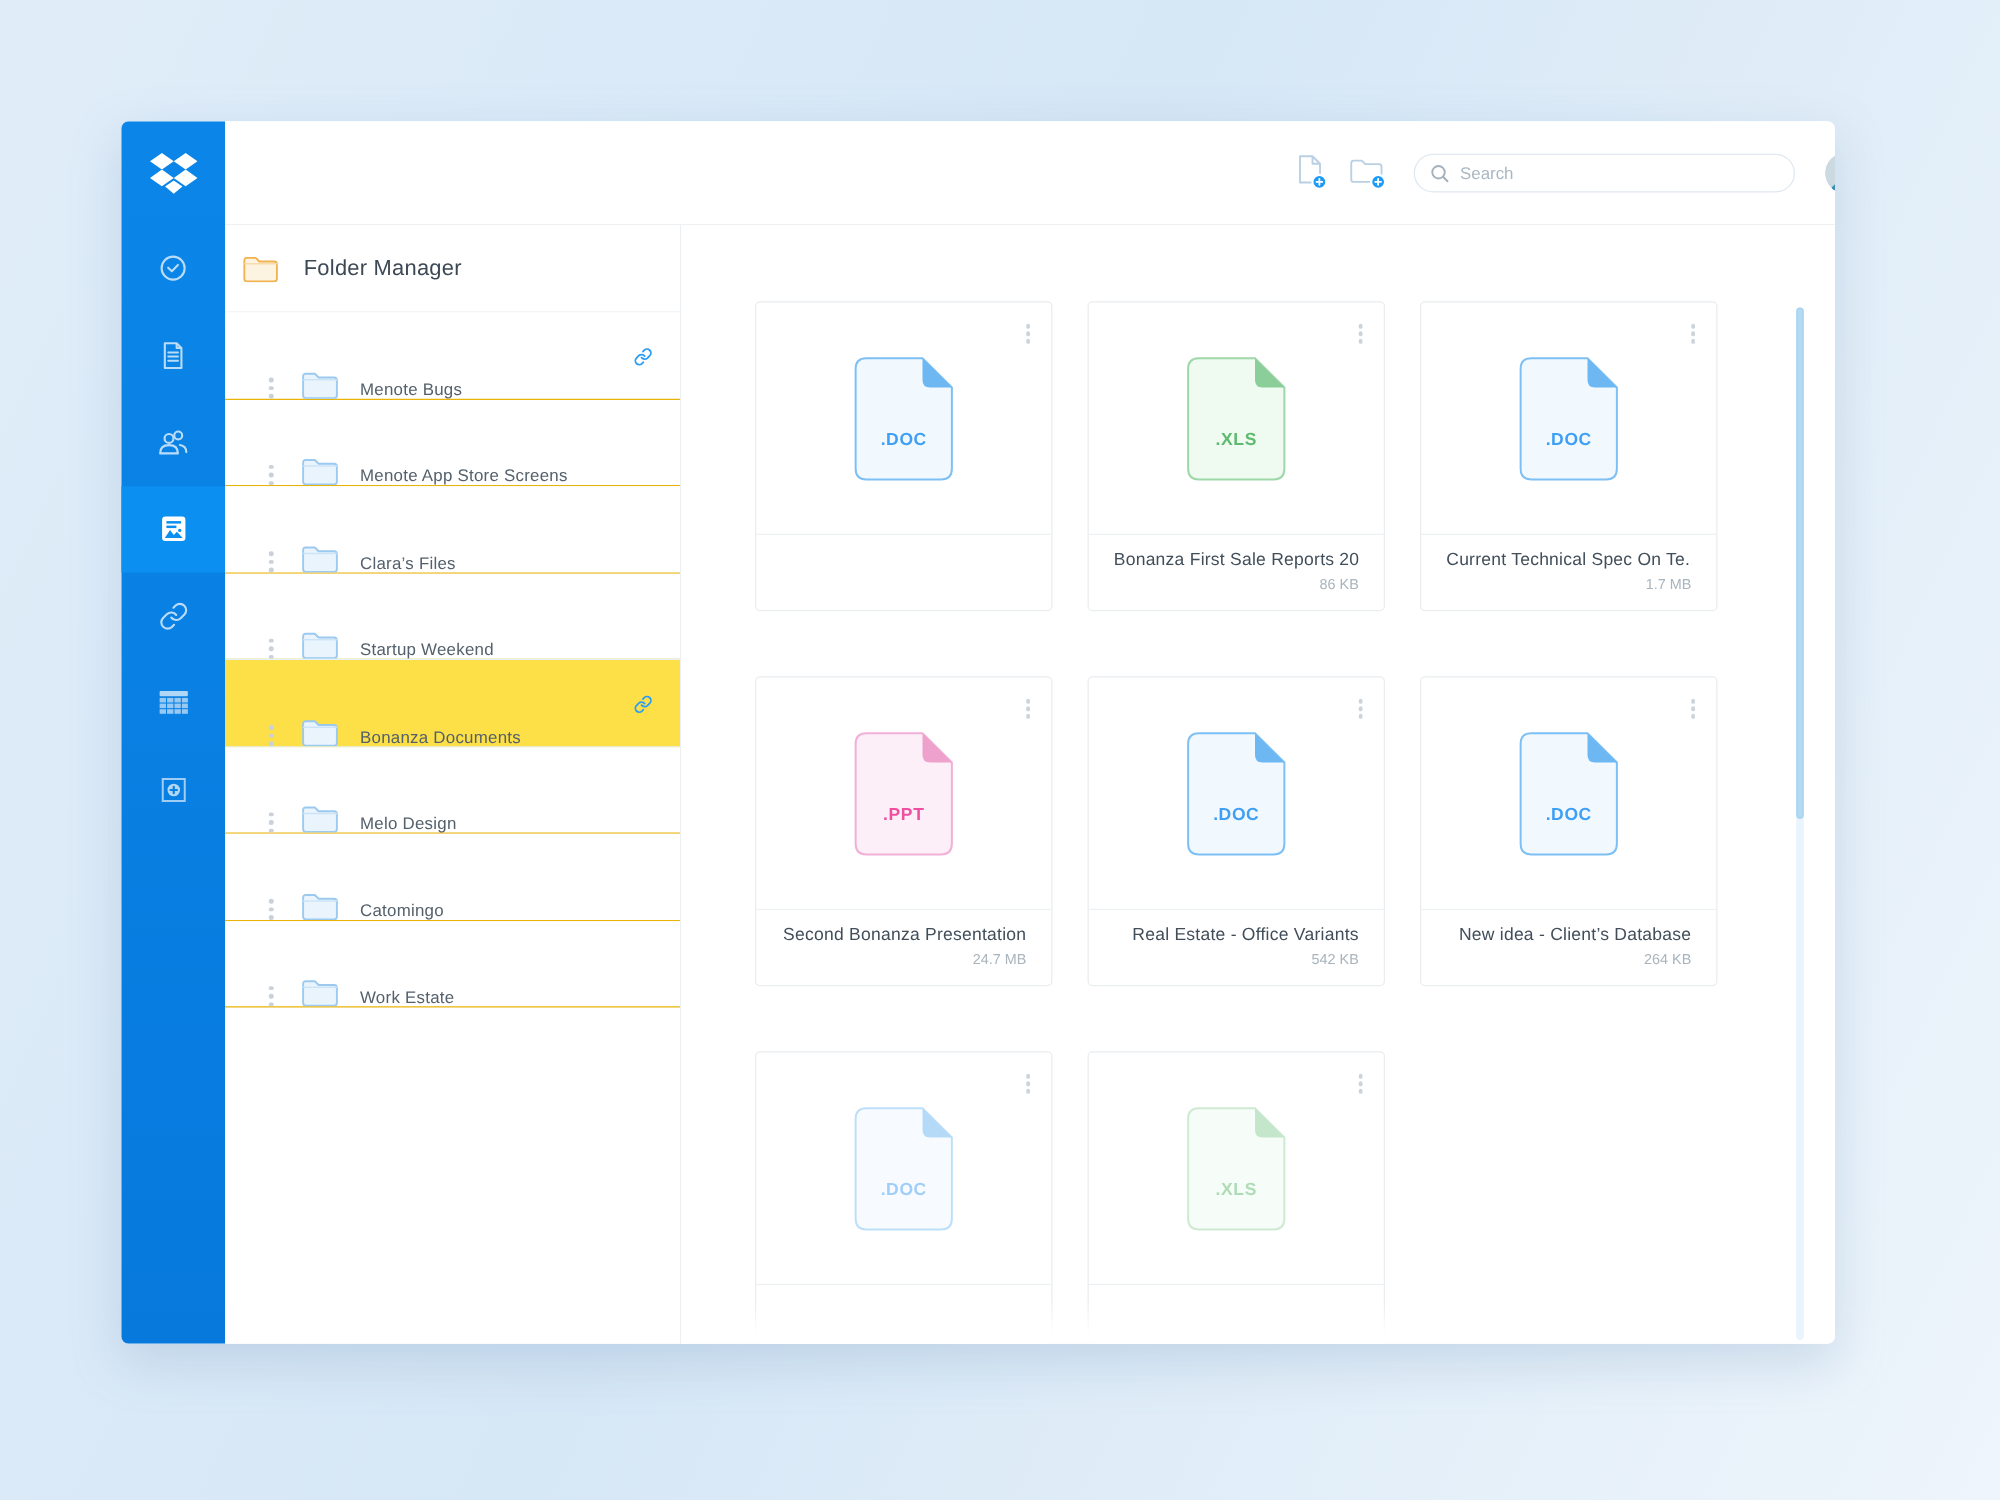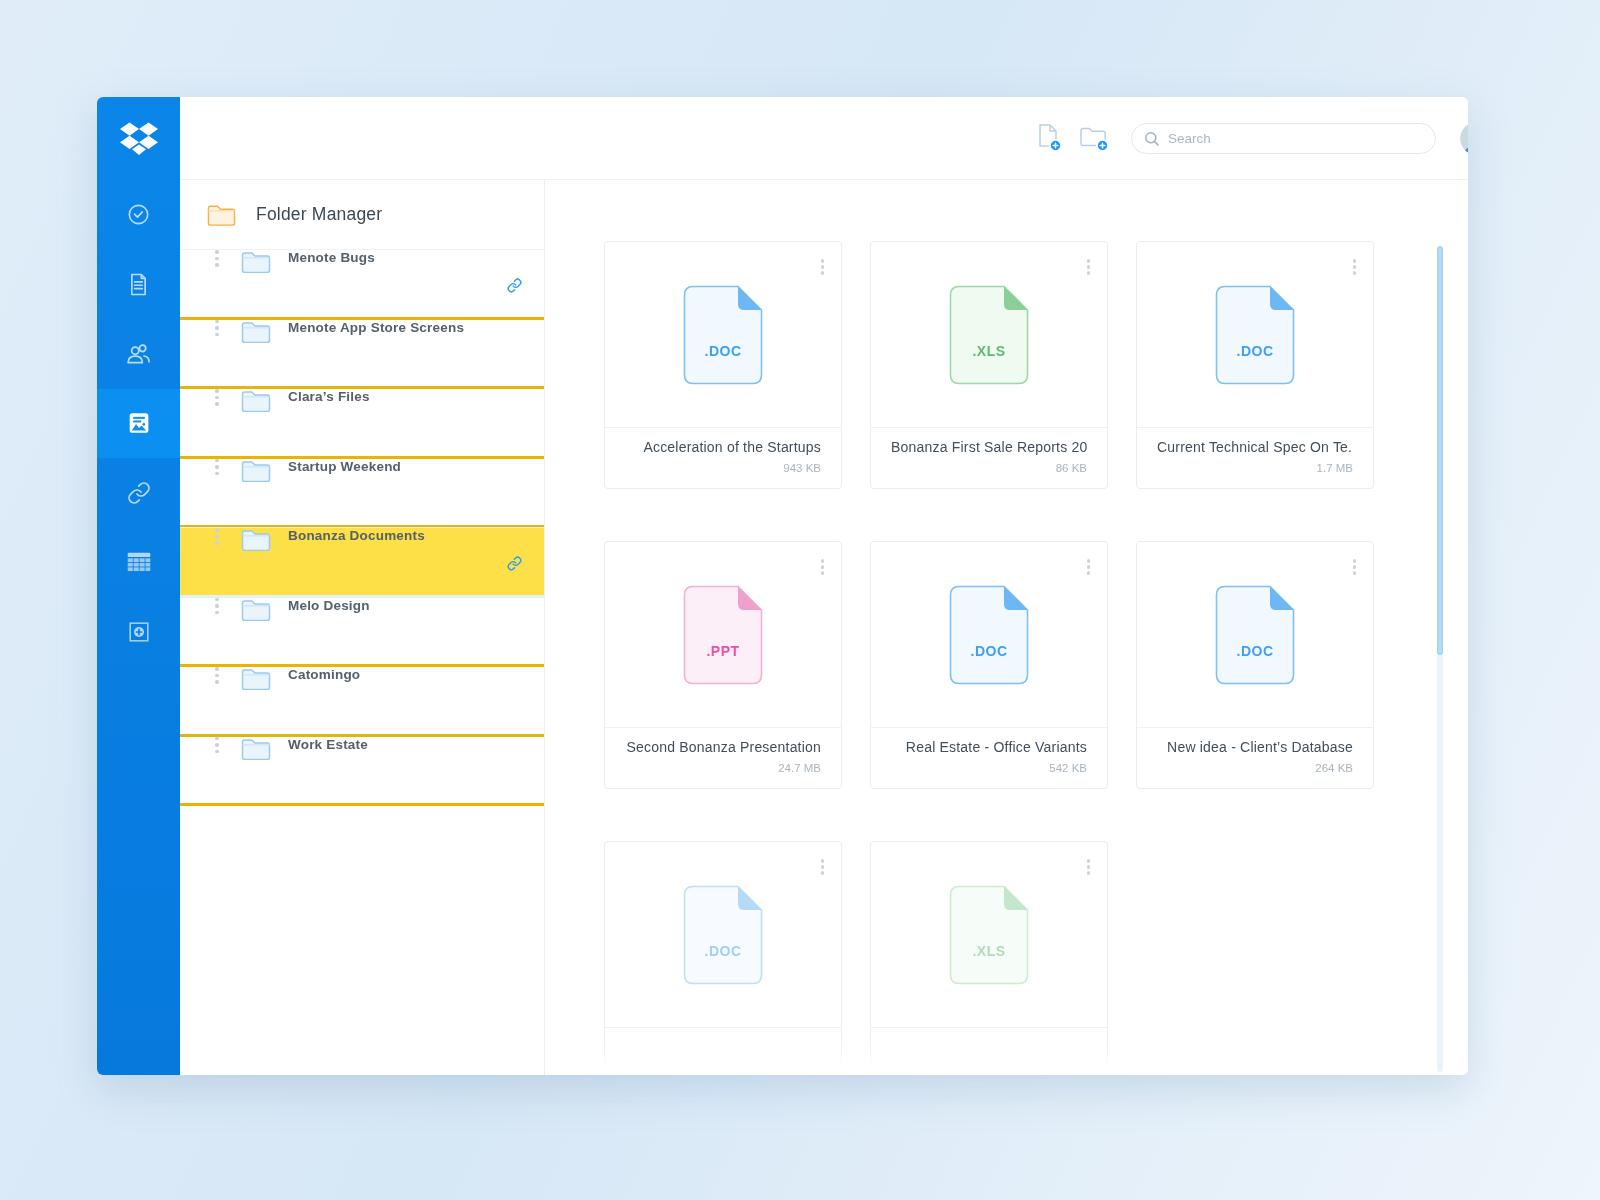--- a/index.html
+++ b/index.html
@@ -50,25 +50,25 @@
   .searchbox input::placeholder { color:#aab7c3; }
   .avatar {
     position:absolute; left:1280px; top:25px; width:33px; height:33px;
     border-radius:50%; overflow:hidden; cursor:pointer;
   }
   
   .folderpanel {
     position:absolute; left:83px; top:83px; width:365px; bottom:0;
     background:#fff; border-right:1px solid #edf0f3;
   }
-  .fp-header { height:70px; display:flex; align-items:center; padding-left:27px; border-bottom:1px solid #f0f3f6; }
+  .fp-header { height:70px; display:flex; align-items:center; padding-left:14px; border-bottom:1px solid #f0f3f6; }
   .fp-header .fp-title { margin-left:20px; font-size:17.5px; color:#3c4854; letter-spacing:.2px; }
   .frow {
-    height:69.5px; display:flex; align-items:flex-start; position:relative;
-    border-bottom:3px solid #eab308; cursor:pointer; background:#fff;font-weight:bold;
+    height:69.5px; display:flex; align-items:flex-end; position:relative;
+    border-bottom:1px solid #eab308; cursor:pointer; background:#fff;
   }
   .frow.selected { background:#fde047; border-bottom-color:#e3f1fa; box-shadow:0 -1px 0 #e3f1fa; }
   .dots { display:flex; flex-direction:column; gap:3px; margin-left:35px; width:4px; cursor:grab; }
   .dots i { width:3.5px; height:3.5px; border-radius:50%; background:#c9d2da; }
   .frow .folder-glyph { margin-left:22px; }
   .flabel { margin-left:17px; font-size:13.5px; color:#54606b; letter-spacing:.2px; }
   .frow .linkic { position:absolute; right:22px; top:28px; }
   
   .main { position:absolute; left:448px; top:83px; right:0; bottom:0; overflow:hidden; background:#fff; border-radius:0 0 6px 0; }
   .grid {
@@ -339,24 +339,20 @@
             <i></i>
             <i></i>
           </span>
           <div class="iconarea">
             <svg class="ficon" width="80" height="100" viewBox="0 0 80 100">
               <path d="M10 1.5 H55 L78.5 25 V90 q0 8.5 -8.5 8.5 H10 q-8.5 0 -8.5 -8.5 V10 q0 -8.5 8.5 -8.5 Z" fill="#f1f9ff" stroke="#7ec0f4" stroke-width="1.6"></path>
               <path d="M55 1.5 L78.5 25 H61 q-6 0 -6 -6 Z" fill="#6db7f2"></path>
               <text x="40" y="71" text-anchor="middle" font-family="Liberation Sans, sans-serif" font-size="14" font-weight="bold" letter-spacing="0.5" fill="#3f9ff5">.DOC</text>
             </svg>
           </div>
-          <div class="meta">
-            <div class="fname">Acceleration of the Startups</div>
-            <div class="fsize">943 KB</div>
-          </div>
         </div>
         <div class="card">
           <span class="kebab">
             <i></i>
             <i></i>
             <i></i>
           </span>
           <div class="iconarea">
             <svg class="ficon" width="80" height="100" viewBox="0 0 80 100">
               <path d="M10 1.5 H55 L78.5 25 V90 q0 8.5 -8.5 8.5 H10 q-8.5 0 -8.5 -8.5 V10 q0 -8.5 8.5 -8.5 Z" fill="#effaf1" stroke="#9ed7a8" stroke-width="1.6"></path>

